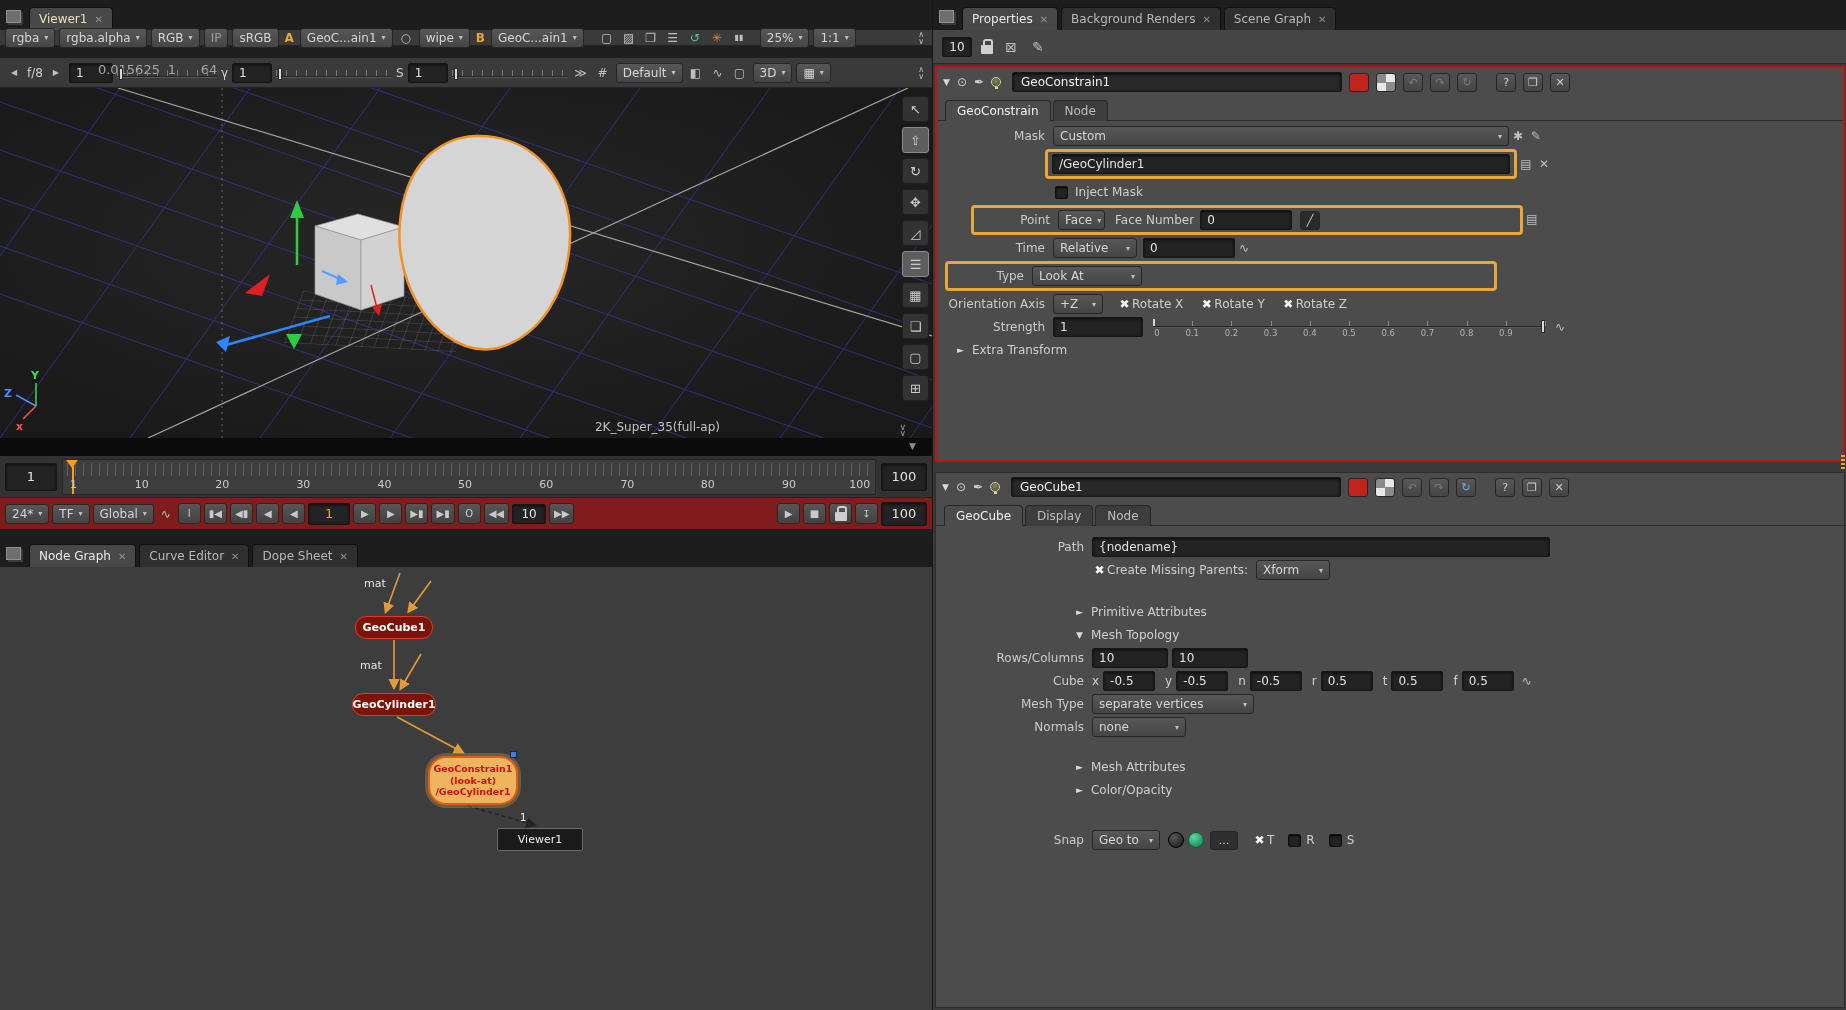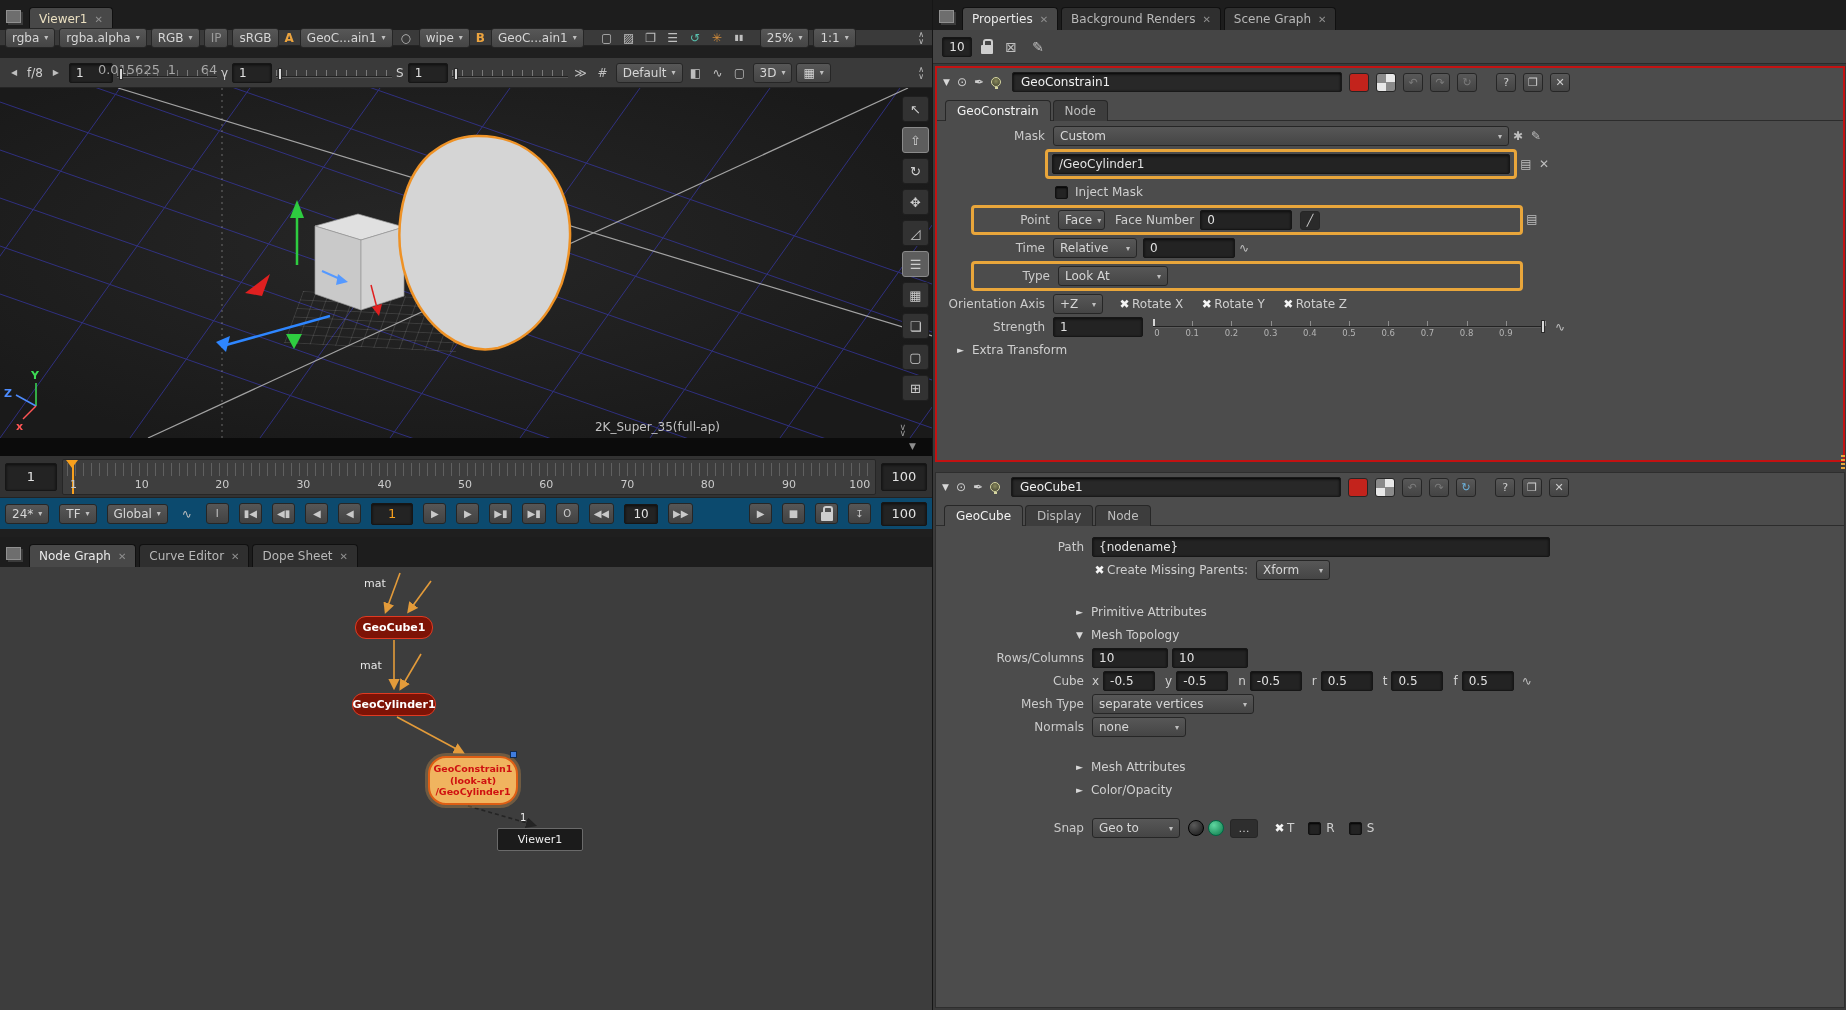--- a/index.html
+++ b/index.html
@@ -36,21 +36,21 @@
 #strip{position:absolute;top:438px;left:0;width:932px;height:18px;background:#0b0b0b}
 #strip .tri{position:absolute;right:16px;top:3px;font-size:9px;color:#8d8d8d}
 #timeline{position:absolute;top:456px;left:0;width:932px;height:41px;background:#323232;display:flex;align-items:center;gap:5px;padding:0 5px}
 .tlf{width:52px;height:28px;font-size:13px;justify-content:center}
 #ruler{position:relative;flex:1;height:36px;background:#3e3e3e;border:1px solid #262626;border-radius:2px}
 #ruler .band{position:absolute;top:3px;left:4px;right:4px;height:13px;background:repeating-linear-gradient(to right,#606060 0 1px,transparent 1px 8px)}
 #ruler .lbls{position:absolute;left:4px;right:4px;bottom:2px;height:14px;font-size:11px;color:#cbcbcb}
 #ruler .lbls span{position:absolute;transform:translateX(-50%)}
 #playhead{position:absolute;left:9px;top:2px;width:2px;height:32px;background:#f7a01e}
 #playhead::before{content:"";position:absolute;left:-6px;top:-2px;border:6px solid transparent;border-top:8px solid #f7a01e}
-#playbar{position:absolute;top:497px;left:0;width:932px;height:32px;background:#0c4a6e;border-top:1px solid #232323;display:flex;align-items:center;gap:10px;padding:0 5px}
+#playbar{position:absolute;top:497px;left:0;width:932px;height:32px;background:#7f1d1d;border-top:1px solid #232323;display:flex;align-items:center;gap:3px;padding:0 5px}
 .pb{display:inline-flex;align-items:center;justify-content:center;gap:3px;height:21px;min-width:23px;padding:0 4px;background:linear-gradient(#565656,#424242);border:1px solid #262626;border-radius:3px;color:#c9c9c9;font-size:10px}
 #curframe{width:42px;height:22px;justify-content:center;color:#f7a01e;font-size:13px}
 #pb-end{width:46px;height:24px;justify-content:center;font-size:13px}
 .pb-sp{flex:1}
 #ng-tabbar{position:absolute;top:537px;left:0;width:932px}
 #nodegraph{position:absolute;top:567px;left:0;width:932px;height:443px;background:#3d3d3d;overflow:hidden}
 #ng-svg{position:absolute;left:0;top:0}
 .ngnode{position:absolute;display:flex;align-items:center;justify-content:center;font-weight:bold;color:#fff;font-size:11px;text-align:center}
 #n-cube{left:355px;top:49px;width:78px;height:23px;background:#7d1306;border:1.5px solid #e03a22;border-radius:11px}
 #n-cyl{left:352px;top:126px;width:84px;height:23px;background:#7d1306;border:1.5px solid #e03a22;border-radius:11px}
@@ -557,21 +557,21 @@
           <span class="plbl">Time</span>
           <div class="dd" style="width:84px">
               <span>Relative</span>
               <span class="caret" style="margin-left:auto">▾</span>
             </div>
           <div class="f" style="width:92px;margin-left:6px">
               <span>0</span>
             </div>
           <span class="tbicon">∿</span>
         </div>
-        <div class="prow" style="margin-left:26px">
+        <div class="prow" style="">
           <div class="hl" style="width:552px">
             <div class="prow" style="margin:0">
               <span class="plbl" style="width:72px">Type</span>
               <div class="dd" style="width:110px">
                   <span>Look At</span>
                   <span class="caret" style="margin-left:auto">▾</span>
                 </div>
             </div>
           </div>
         </div>
@@ -733,23 +733,23 @@
             </div>
         </div>
         <div class="prow" style="margin-left:132px;margin-top:20px">
           <span class="tri">►</span>
           <span style="margin-left:8px">Mesh Attributes</span>
         </div>
         <div class="prow" style="margin-left:132px">
           <span class="tri">►</span>
           <span style="margin-left:8px">Color/Opacity</span>
         </div>
-        <div class="prow" style="margin-top:18px">
+        <div class="prow" style="margin-top:30px">
           <span class="plbl2">Snap</span>
-          <div class="dd" style="width:88px">
+          <div class="dd" style="width:68px">
               <span>Geo to</span>
               <span class="caret" style="margin-left:auto">▾</span>
             </div>
           <span class="snapdark" style="margin-left:8px"></span>
           <span class="snapgreen" style="margin-left:4px"></span>
           <div class="hbtn" style="width:28px;margin-left:6px;background:#2e2e2e">…</div>
           <span class="cbx" style="margin-left:14px">✖</span>
           <span>T</span>
           <span class="cb" style="margin-left:14px"></span>
           <span style="margin-left:5px">R</span>

